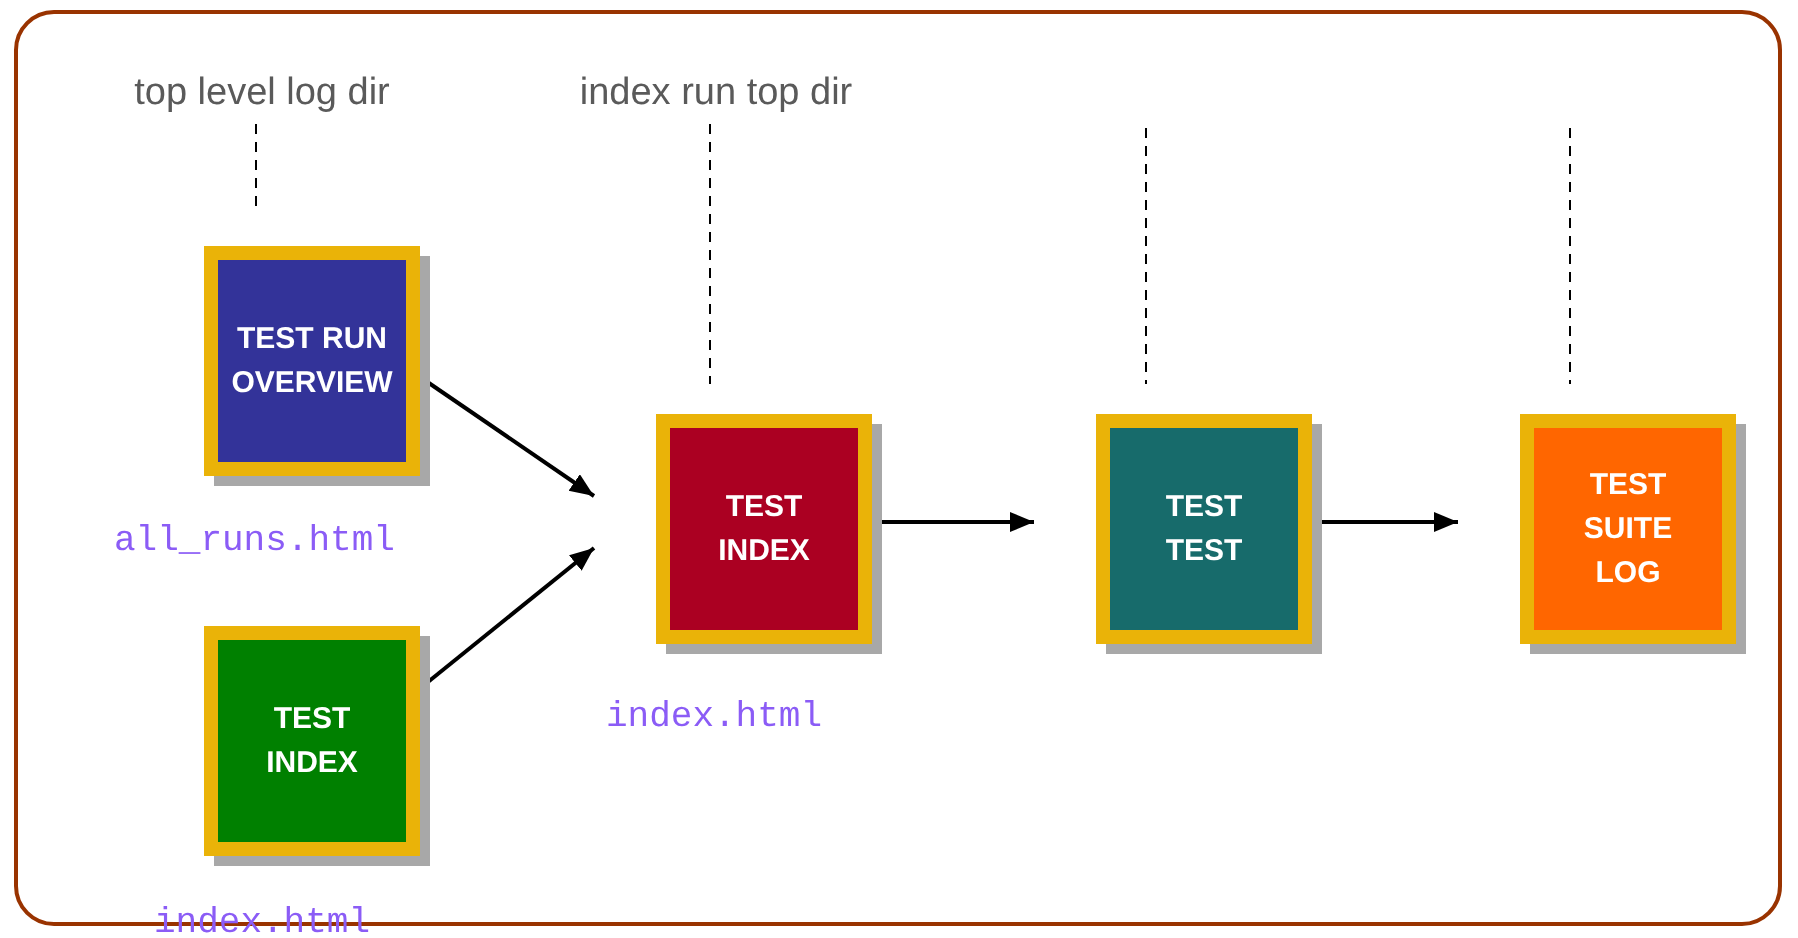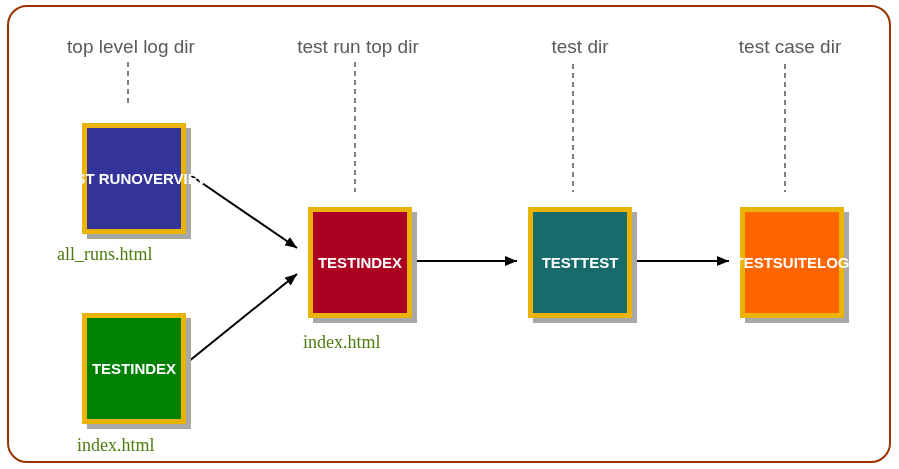--- a/index.html
+++ b/index.html
@@ -40,54 +40,54 @@
     left: 0;
     top: 0;
     width: 899px;
     height: 469px;
     pointer-events: none;
   }
   .node {
     position: absolute;
     width: 94px;
     height: 101px;
-    border: 5px solid #eab308;
+    border: 7px solid #eab308;
     box-shadow: 5px 5px 0 #a8a8a8;
     display: flex;
-    flex-direction: row;
+    flex-direction: column;
     align-items: center;
     justify-content: center;
     text-align: center;
+    margin-left: 20px;
   }
   .node .line {
     color: #ffffff;
     font-weight: bold;
     font-size: 15px;
     line-height: 22px;
     white-space: nowrap;
   }
   .file-label {
     position: absolute;
-    font-family: Liberation Serif, serif;
+    font-family: Liberation Mono, monospace;
     font-size: 18px;
-    color: #4d7c0f;
+    color: #8b5cf6;
     white-space: nowrap;
+    margin-top: 17px;
   }
 </style>
 </head>
 <body>
 
 <div id="stage">
 
   <div class="frame" style="border-color: rgb(153, 51, 0);"></div>
 
   <div class="col-header" style="left:21px;">top level log dir</div>
-  <div class="col-header" style="left:248px;">test run top dir</div>
-  <div class="col-header" style="left:470px;">test dir</div>
-  <div class="col-header" style="left:680px;">test case dir</div>
+  <div class="col-header" style="left:248px;">index run top dir</div>
 
   <svg class="wires" viewBox="0 0 899 469">
     <defs>
       <marker id="arrow" markerUnits="userSpaceOnUse" markerWidth="14" markerHeight="12" refX="12" refY="5" orient="auto">
         <path d="M0,0 L12,5 L0,10 Z" fill="#000000"></path>
       </marker>
     </defs>
 
     <path d="M128,62 V107" stroke="#000000" stroke-width="1" stroke-dasharray="5 4" fill="none"></path>
     <path d="M355,62 V192" stroke="#000000" stroke-width="1" stroke-dasharray="5 4" fill="none"></path>

